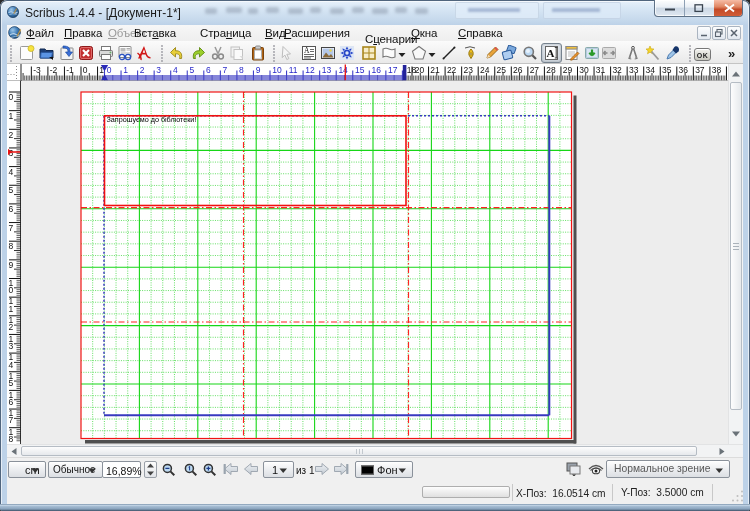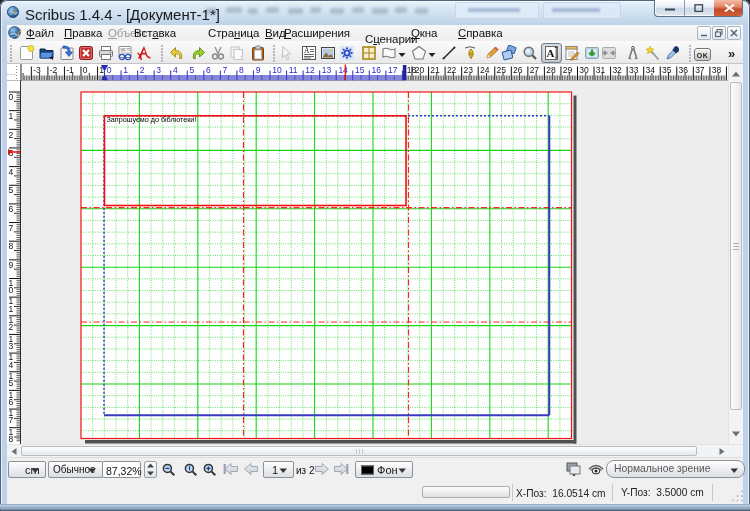--- a/index.html
+++ b/index.html
@@ -32,21 +32,21 @@
           <stop offset="0" stop-color="#9ec8ea"></stop>
           <stop offset="0.55" stop-color="#3d7ab5"></stop>
           <stop offset="1" stop-color="#1d4976"></stop>
         </radialGradient>
       </defs>
       <circle cx="6" cy="6" r="5.6" fill="url(#gb3)" stroke="#173a5e" stroke-width="0.7"></circle>
       <path d="M1.5 6.8 Q3.8 4.9 6 6.4 T10.5 6" stroke="#cfe4f4" stroke-width="1.1" fill="none" opacity="0.8"></path>
       <path d="M2.3 8.6 Q5.3 7.1 9.8 8.3" stroke="#bcd8ee" stroke-width="0.9" fill="none" opacity="0.7"></path>
       <path d="M9.2 2.4 L6.6 7.4 7.2 7.7 9.9 2.9Z" fill="#d8b46a" stroke="#8a6a2a" stroke-width="0.4"></path>
     </svg>
-<div class="t" style="left:25px;top:6px;font-size:15px;color:#1a1a1a">Scribus 1.4.4 - [Документ-1*]</div>
+<div class="t" style="left:25px;top:6px;font-size:12px;color:#1a1a1a">Scribus 1.4.4 - [Документ-1*]</div>
 
 <div style="position:absolute;left:654px;top:0;width:88.5px;height:17px;border:1px solid #5e7186;border-top:none;border-radius:0 0 4px 4px;background:linear-gradient(#fdfefe,#e8eef5 45%,#ccd8e5 50%,#dfe7f0);box-shadow:inset 0 0 0 1px rgba(255,255,255,.75);overflow:hidden">
 <div style="position:absolute;left:29px;top:0;width:1px;height:17px;background:#8ea0b4"></div>
 <div style="position:absolute;left:59px;top:0;width:1px;height:17px;background:#8ea0b4"></div>
 <div style="position:absolute;left:59px;top:0;width:30px;height:17px;background:linear-gradient(#f6bca6,#e08663 40%,#c34a28 55%,#d3603a)"></div>
 <svg width="88" height="17" style="position:absolute;left:0;top:0">
 <path d="M10 9.5H20" stroke="#3a4450" stroke-width="2"></path>
 <rect x="40" y="4.8" width="7.5" height="6.6" fill="none" stroke="#3a4450" stroke-width="1.3"></rect>
 <path d="M70 4.6 L79 11.6 M79 4.6 L70 11.6" stroke="#fff" stroke-width="1.9"></path>
 </svg>
@@ -69,21 +69,21 @@
       </defs>
       <circle cx="6.5" cy="6.5" r="5.9" fill="url(#gb2)" stroke="#173a5e" stroke-width="0.7"></circle>
       <path d="M2 9 Q5 6.5 8 8.5 T14 8" stroke="#cfe4f4" stroke-width="1.1" fill="none" opacity="0.8"></path>
       <path d="M3 11.5 Q7 9.5 13 11" stroke="#bcd8ee" stroke-width="0.9" fill="none" opacity="0.7"></path>
       <path d="M12.3 3.2 L8.8 9.8 9.6 10.3 13.2 3.9Z" fill="#d8b46a" stroke="#8a6a2a" stroke-width="0.4"></path>
     </svg>
 <div style="position:absolute;left:26px;top:27px;font:11.5px 'Liberation Sans',sans-serif;color:#111;letter-spacing:-0.1px"><u>Ф</u>айл</div>
     <div style="position:absolute;left:64px;top:27px;font:11.5px 'Liberation Sans',sans-serif;color:#111;letter-spacing:-0.1px"><u>П</u>равка</div>
     <div style="position:absolute;left:108px;top:27px;font:11.5px 'Liberation Sans',sans-serif;color:#9a9a9a;letter-spacing:-0.1px"><u>О</u>бъект</div>
     <div style="position:absolute;left:134px;top:27px;font:11.5px 'Liberation Sans',sans-serif;color:#111;letter-spacing:-0.1px">Вст<u>а</u>вка</div>
-    <div style="position:absolute;left:208px;top:27px;font:11.5px 'Liberation Sans',sans-serif;color:#111;letter-spacing:-0.1px">Стра<u>н</u>ица</div>
+    <div style="position:absolute;left:200px;top:27px;font:11.5px 'Liberation Sans',sans-serif;color:#111;letter-spacing:-0.1px">Стра<u>н</u>ица</div>
     <div style="position:absolute;left:265px;top:27px;font:11.5px 'Liberation Sans',sans-serif;color:#111;letter-spacing:-0.1px"><u>В</u>ид</div>
     <div style="position:absolute;left:284px;top:27px;font:11.5px 'Liberation Sans',sans-serif;color:#111;letter-spacing:-0.1px"><u>Р</u>асширения</div>
     <div style="position:absolute;left:365px;top:33px;font:11.5px 'Liberation Sans',sans-serif;color:#111;letter-spacing:-0.1px">С<u>ц</u>енарии</div>
     <div style="position:absolute;left:411px;top:27px;font:11.5px 'Liberation Sans',sans-serif;color:#111;letter-spacing:-0.1px"><u>О</u>кна</div>
     <div style="position:absolute;left:458px;top:27px;font:11.5px 'Liberation Sans',sans-serif;color:#111;letter-spacing:-0.1px"><u>С</u>правка</div>
 <div style="position:absolute;left:697px;top:26px;width:14px;height:14px;border:1px solid #aab4c0;border-radius:2px;background:linear-gradient(#fcfdfe,#e2e8f0)"></div>
     <svg width="10" height="10" viewBox="0 0 10 10" style="position:absolute;left:699px;top:28px">
       <path d="M2 7.5H8" stroke="#5a6470" stroke-width="1.6"></path>
     </svg>
     <div style="position:absolute;left:712px;top:26px;width:14px;height:14px;border:1px solid #aab4c0;border-radius:2px;background:linear-gradient(#fcfdfe,#e2e8f0)"></div>
@@ -444,21 +444,21 @@
         <polygon points="0.5,0.5 8,0.5 4.2,5" fill="#333"></polygon>
       </svg>
     </div>
     <div style="position:absolute;left:48px;top:461px;width:55px;height:17px;border:1px solid #8a919a;border-radius:2px;background:linear-gradient(#fefefe,#e9ebee 60%,#dcdfe3);box-shadow:inset 0 1px 0 #fff">
       <div style="position:absolute;left:4px;top:50%;transform:translateY(-54%);font:10px 'Liberation Sans',sans-serif;color:#111;white-space:nowrap">Обычное</div>
       <svg width="9" height="6" style="position:absolute;right:5px;top:6px">
         <polygon points="0.5,0.5 8,0.5 4.2,5" fill="#333"></polygon>
       </svg>
     </div>
     <div style="position:absolute;left:102px;top:461px;width:39px;height:17px;background:#fff;border:1px solid #8a919a;border-radius:2px"></div>
-    <div style="position:absolute;left:106px;top:464.5px;font:10.5px 'Liberation Sans',sans-serif;color:#111">87,32%</div>
+    <div style="position:absolute;left:106px;top:464.5px;font:10.5px 'Liberation Sans',sans-serif;color:#111">16,89%</div>
     <div style="position:absolute;left:144px;top:461px;width:13px;height:17px;border:1px solid #9aa0a8;border-radius:2px;background:linear-gradient(#fdfdfd,#e2e5e9)"></div>
     <svg width="9" height="13" viewBox="0 0 9 13" style="position:absolute;left:146px;top:463px">
       <polygon points="4.5,0.5 8,4.5 1,4.5" fill="#444"></polygon>
       <polygon points="4.5,12.5 8,8.5 1,8.5" fill="#444"></polygon>
     </svg>
     <svg width="14" height="14" viewBox="0 0 14 14" style="position:absolute;left:162px;top:463px">
       <circle cx="5.4" cy="5.4" r="4" fill="#bcd8f0" stroke="#333" stroke-width="1.5"></circle>
       <path d="M3.4 5.4H7.4" stroke="#1a3a8a" stroke-width="1.2"></path>
       <path d="M8.4 8.4 L12.3 12.3" stroke="#333" stroke-width="2"></path>
     </svg>
@@ -490,21 +490,21 @@
         </linearGradient>
       </defs>
       <path d="M14.5 4.5 H8 V1.5 L1.5 7 8 12.5 V9.5 H14.5Z" fill="url(#agr)" stroke="#98a2ac" stroke-width="0.9"></path>
     </svg>
     <div style="position:absolute;left:263px;top:461px;width:31px;height:17px;border:1px solid #8a919a;border-radius:2px;background:linear-gradient(#fefefe,#e9ebee 60%,#dcdfe3);box-shadow:inset 0 1px 0 #fff">
       <div style="position:absolute;left:8px;top:50%;transform:translateY(-54%);font:11px 'Liberation Sans',sans-serif;color:#111;white-space:nowrap">1</div>
       <svg width="9" height="6" style="position:absolute;right:5px;top:6px">
         <polygon points="0.5,0.5 8,0.5 4.2,5" fill="#333"></polygon>
       </svg>
     </div>
-    <div style="position:absolute;left:296px;top:465px;font:10px 'Liberation Sans',sans-serif;color:#111">из 2</div>
+    <div style="position:absolute;left:296px;top:465px;font:10px 'Liberation Sans',sans-serif;color:#111">из 1</div>
     <svg width="16" height="14" viewBox="0 0 16 14" style="position:absolute;left:314px;top:462px">
       <defs>
         <linearGradient id="agr" x1="0" y1="0" x2="0" y2="1">
           <stop offset="0" stop-color="#eef1f4"></stop>
           <stop offset="1" stop-color="#c3cbd3"></stop>
         </linearGradient>
       </defs>
       <path d="M1.5 4.5 H8 V1.5 L14.5 7 8 12.5 V9.5 H1.5Z" fill="url(#agr)" stroke="#98a2ac" stroke-width="0.9"></path>
     </svg>
     <svg width="16" height="14" viewBox="0 0 16 14" style="position:absolute;left:333px;top:462px">
@@ -527,21 +527,21 @@
       <rect x="1" y="2" width="10" height="8" fill="#9aa2ac" stroke="#555"></rect>
       <rect x="4" y="5" width="10" height="8" fill="#e8eaee" stroke="#777"></rect>
       <polygon points="6,13.5 10,13.5 8,15.5" fill="#333"></polygon>
     </svg>
     <svg width="18" height="16" viewBox="0 0 18 16" style="position:absolute;left:587px;top:460px">
       <path d="M2 9 Q9 2 16 9" fill="none" stroke="#555" stroke-width="1.3"></path>
       <path d="M3.5 10.5 Q9 5 14.5 10.5" fill="none" stroke="#555" stroke-width="1.1"></path>
       <ellipse cx="9" cy="11" rx="3.6" ry="2.8" fill="#fff" stroke="#444" stroke-width="1.1"></ellipse>
       <circle cx="9" cy="11" r="1.5" fill="#222"></circle>
     </svg>
-    <div style="position:absolute;left:606px;top:460px;width:139px;height:18px;border:1px solid #8a919a;border-radius:8px;background:linear-gradient(#fefefe,#e9ebee 60%,#dcdfe3);box-shadow:inset 0 1px 0 #fff">
+    <div style="position:absolute;left:606px;top:460px;width:124px;height:18px;border:1px solid #8a919a;border-radius:2px;background:linear-gradient(#fefefe,#e9ebee 60%,#dcdfe3);box-shadow:inset 0 1px 0 #fff">
       <div style="position:absolute;left:7px;top:50%;transform:translateY(-54%);font:10.3px 'Liberation Sans',sans-serif;color:#585858;white-space:nowrap">Нормальное зрение</div>
       <svg width="9" height="6" style="position:absolute;right:5px;top:7px">
         <polygon points="0.5,0.5 8,0.5 4.2,5" fill="#333"></polygon>
       </svg>
     </div>
     <div style="position:absolute;left:422px;top:486px;width:88px;height:12px;border:1px solid #aeaeae;border-radius:2px;background:linear-gradient(#fdfdfd,#e0e0e0)"></div>
     <div style="position:absolute;left:516px;top:487.5px;font:10.2px 'Liberation Sans',sans-serif;color:#222">X-Поз:&nbsp; 16.0514 cm</div>
     <div style="position:absolute;left:621px;top:487px;font:10.2px 'Liberation Sans',sans-serif;color:#222">Y-Поз:&nbsp; 3.5000 cm</div>
     <div style="position:absolute;left:612px;top:484px;width:1px;height:17px;background:#c8c8c8"></div>
     <div style="position:absolute;left:512px;top:484px;width:1px;height:17px;background:#c8c8c8"></div>

